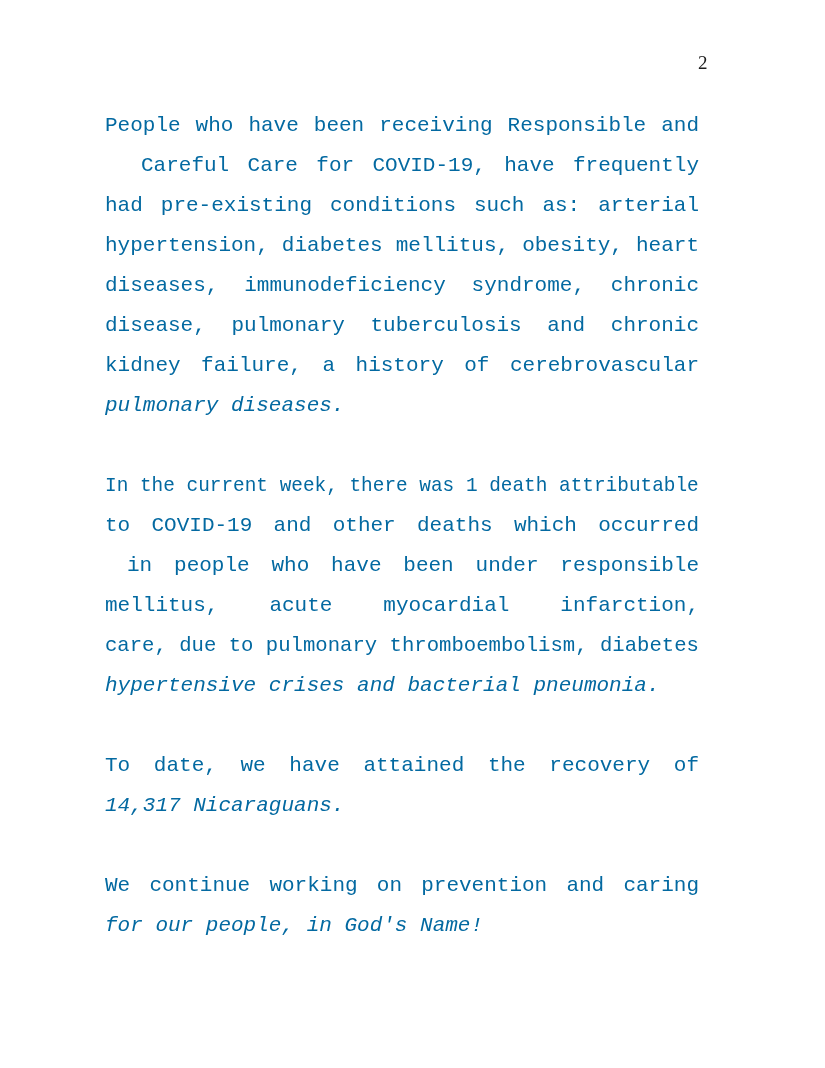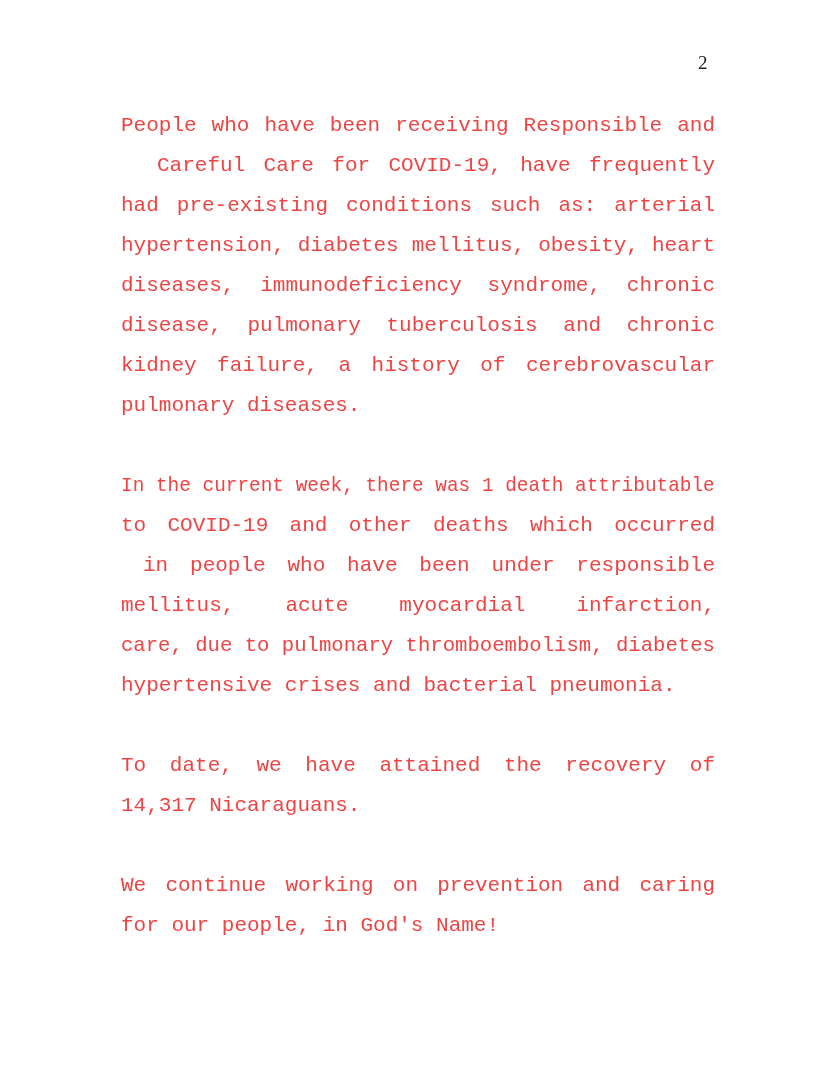--- a/index.html
+++ b/index.html
@@ -18,39 +18,40 @@
     position: absolute;
     top: 52px;
     left: 698px;
     font-family: "Liberation Serif", "DejaVu Serif", serif;
     font-size: 19px;
     color: #1c1c1c;
   }
   .content {
     position: absolute;
     top: 106px;
-    left: 121px;
+    left: 105px;
     width: 594px;
     font-family: "Liberation Mono", "DejaVu Sans Mono", monospace;
     font-size: 21px;
-    color: #ef4444;
+    color: #0369a1;
   }
   .paragraph {
     margin: 0 0 40px 0;
   }
   .line {
     height: 40px;
     line-height: 40px;
     white-space: nowrap;
     text-align: justify;
     text-align-last: justify;
     overflow: visible;
   }
   .line.last {
     text-align-last: left;
+    font-style: italic;
   }
   .squeeze {
     display: inline-block;
     white-space: nowrap;
     transform-origin: left center;
   }
 </style>
 </head>
 <body>
 

